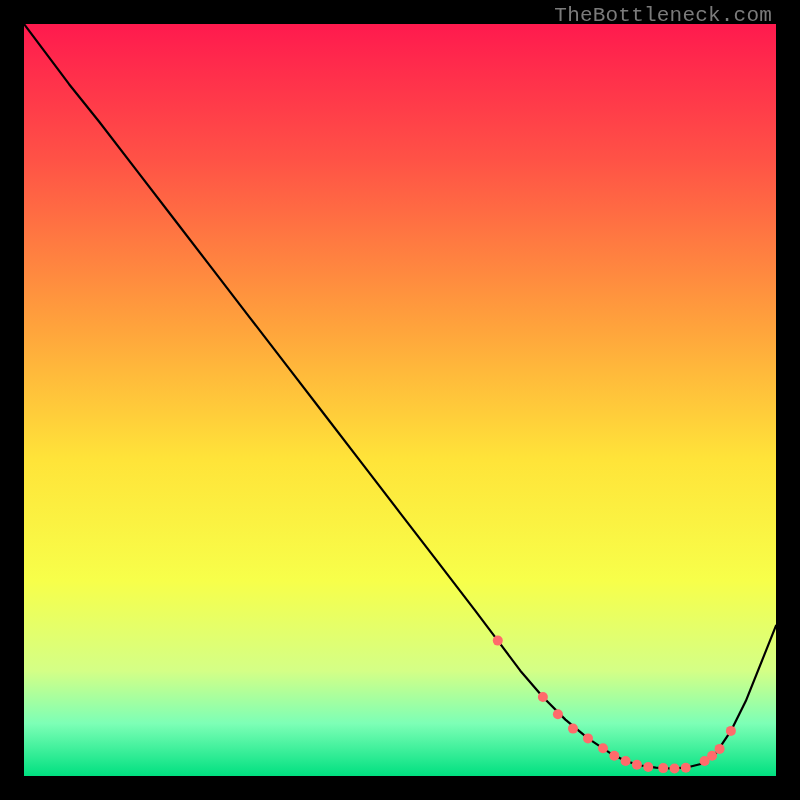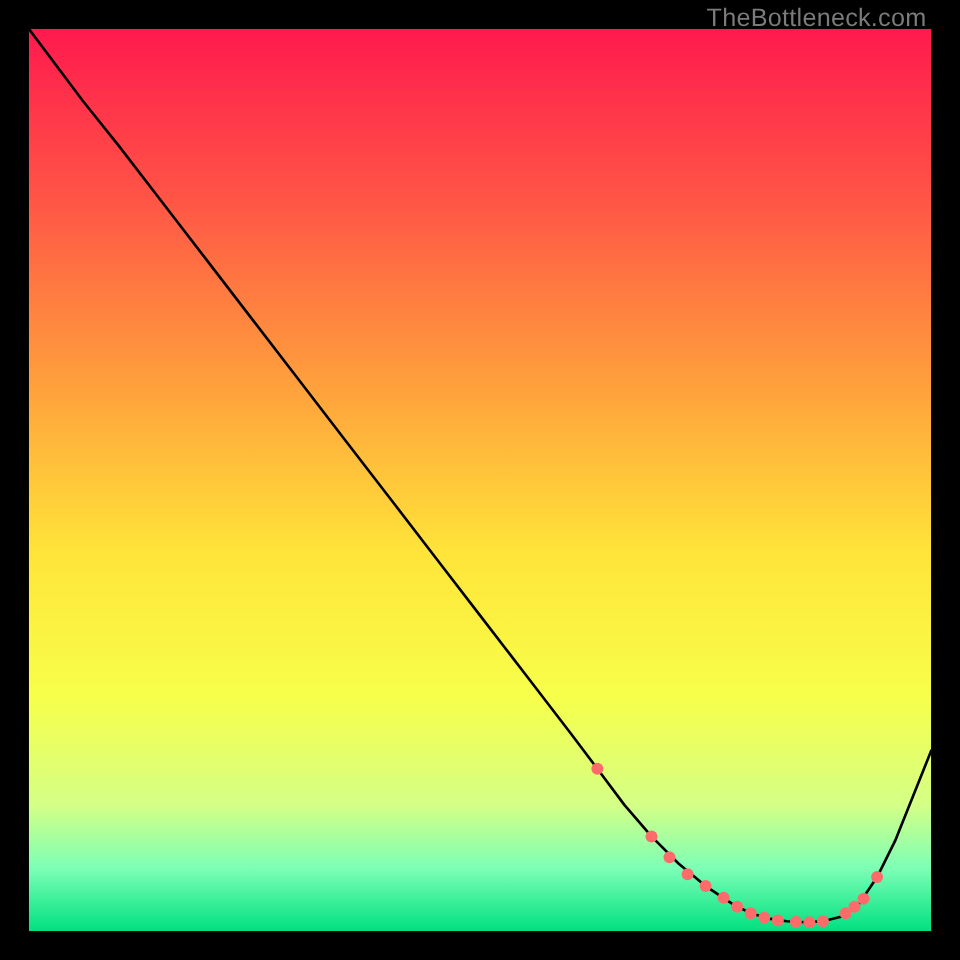--- a/index.html
+++ b/index.html
@@ -28,20 +28,21 @@
   }
   .watermark {
     position: absolute;
     top: 4px;
     right: 28px;
     color: #7b7b7b;
     font-size: 21px;
     font-weight: 500;
     letter-spacing: 0.2px;
     z-index: 10;
+    font-family: Liberation Mono, monospace;
   }
   svg { display: block; }
 </style>
 </head>
 <body>
 
 <div class="watermark">TheBottleneck.com</div>
 
 <div class="frame">
   <svg class="plot" id="plot" viewBox="0 0 752 752">

